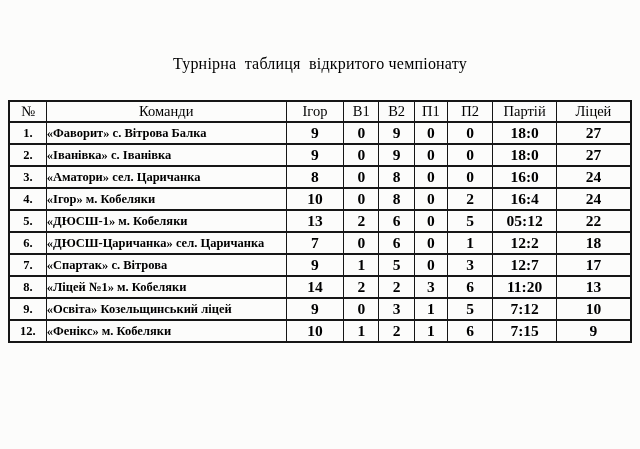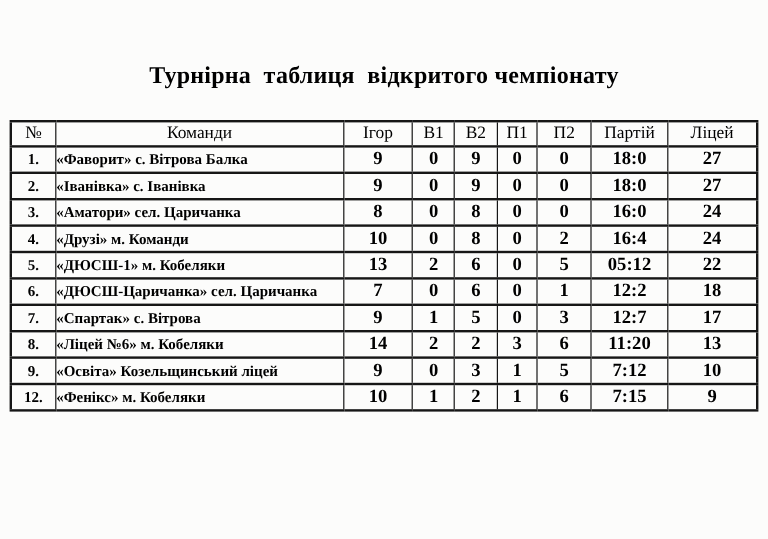--- a/index.html
+++ b/index.html
@@ -7,22 +7,22 @@
     width: 640px; height: 449px;
     background: #fcfcfb;
     color: #000;
     font-family: "Liberation Serif", "DejaVu Serif", serif;
     overflow: hidden;
     position: relative;
   }
   .title-block {
     padding-top: 6px;
     text-align: center;
-    font-weight: bold;
-    font-size: 20px;
+    font-weight: normal;
+    font-size: 16px;
     line-height: 23px;
     white-space: pre-wrap;
     letter-spacing: 0.2px;
   }
   table.standings {
     border-collapse: collapse;
     table-layout: fixed;
     width: 624px;
     margin: 2px 0 0 8px;
     border: 2px solid #161616;
@@ -109,21 +109,21 @@
         <td class="c-val">8</td>
         <td class="c-val">0</td>
         <td class="c-val">8</td>
         <td class="c-val">0</td>
         <td class="c-val">0</td>
         <td class="c-val">16:0</td>
         <td class="c-val">24</td>
       </tr>
     <tr>
         <td class="c-num">4.</td>
-        <td class="c-team">«Друзі» м. Команди</td>
+        <td class="c-team">«Ігор» м. Кобеляки</td>
         <td class="c-val">10</td>
         <td class="c-val">0</td>
         <td class="c-val">8</td>
         <td class="c-val">0</td>
         <td class="c-val">2</td>
         <td class="c-val">16:4</td>
         <td class="c-val">24</td>
       </tr>
     <tr>
         <td class="c-num">5.</td>
@@ -153,21 +153,21 @@
         <td class="c-val">9</td>
         <td class="c-val">1</td>
         <td class="c-val">5</td>
         <td class="c-val">0</td>
         <td class="c-val">3</td>
         <td class="c-val">12:7</td>
         <td class="c-val">17</td>
       </tr>
     <tr>
         <td class="c-num">8.</td>
-        <td class="c-team">«Ліцей №6» м. Кобеляки</td>
+        <td class="c-team">«Ліцей №1» м. Кобеляки</td>
         <td class="c-val">14</td>
         <td class="c-val">2</td>
         <td class="c-val">2</td>
         <td class="c-val">3</td>
         <td class="c-val">6</td>
         <td class="c-val">11:20</td>
         <td class="c-val">13</td>
       </tr>
     <tr>
         <td class="c-num">9.</td>

